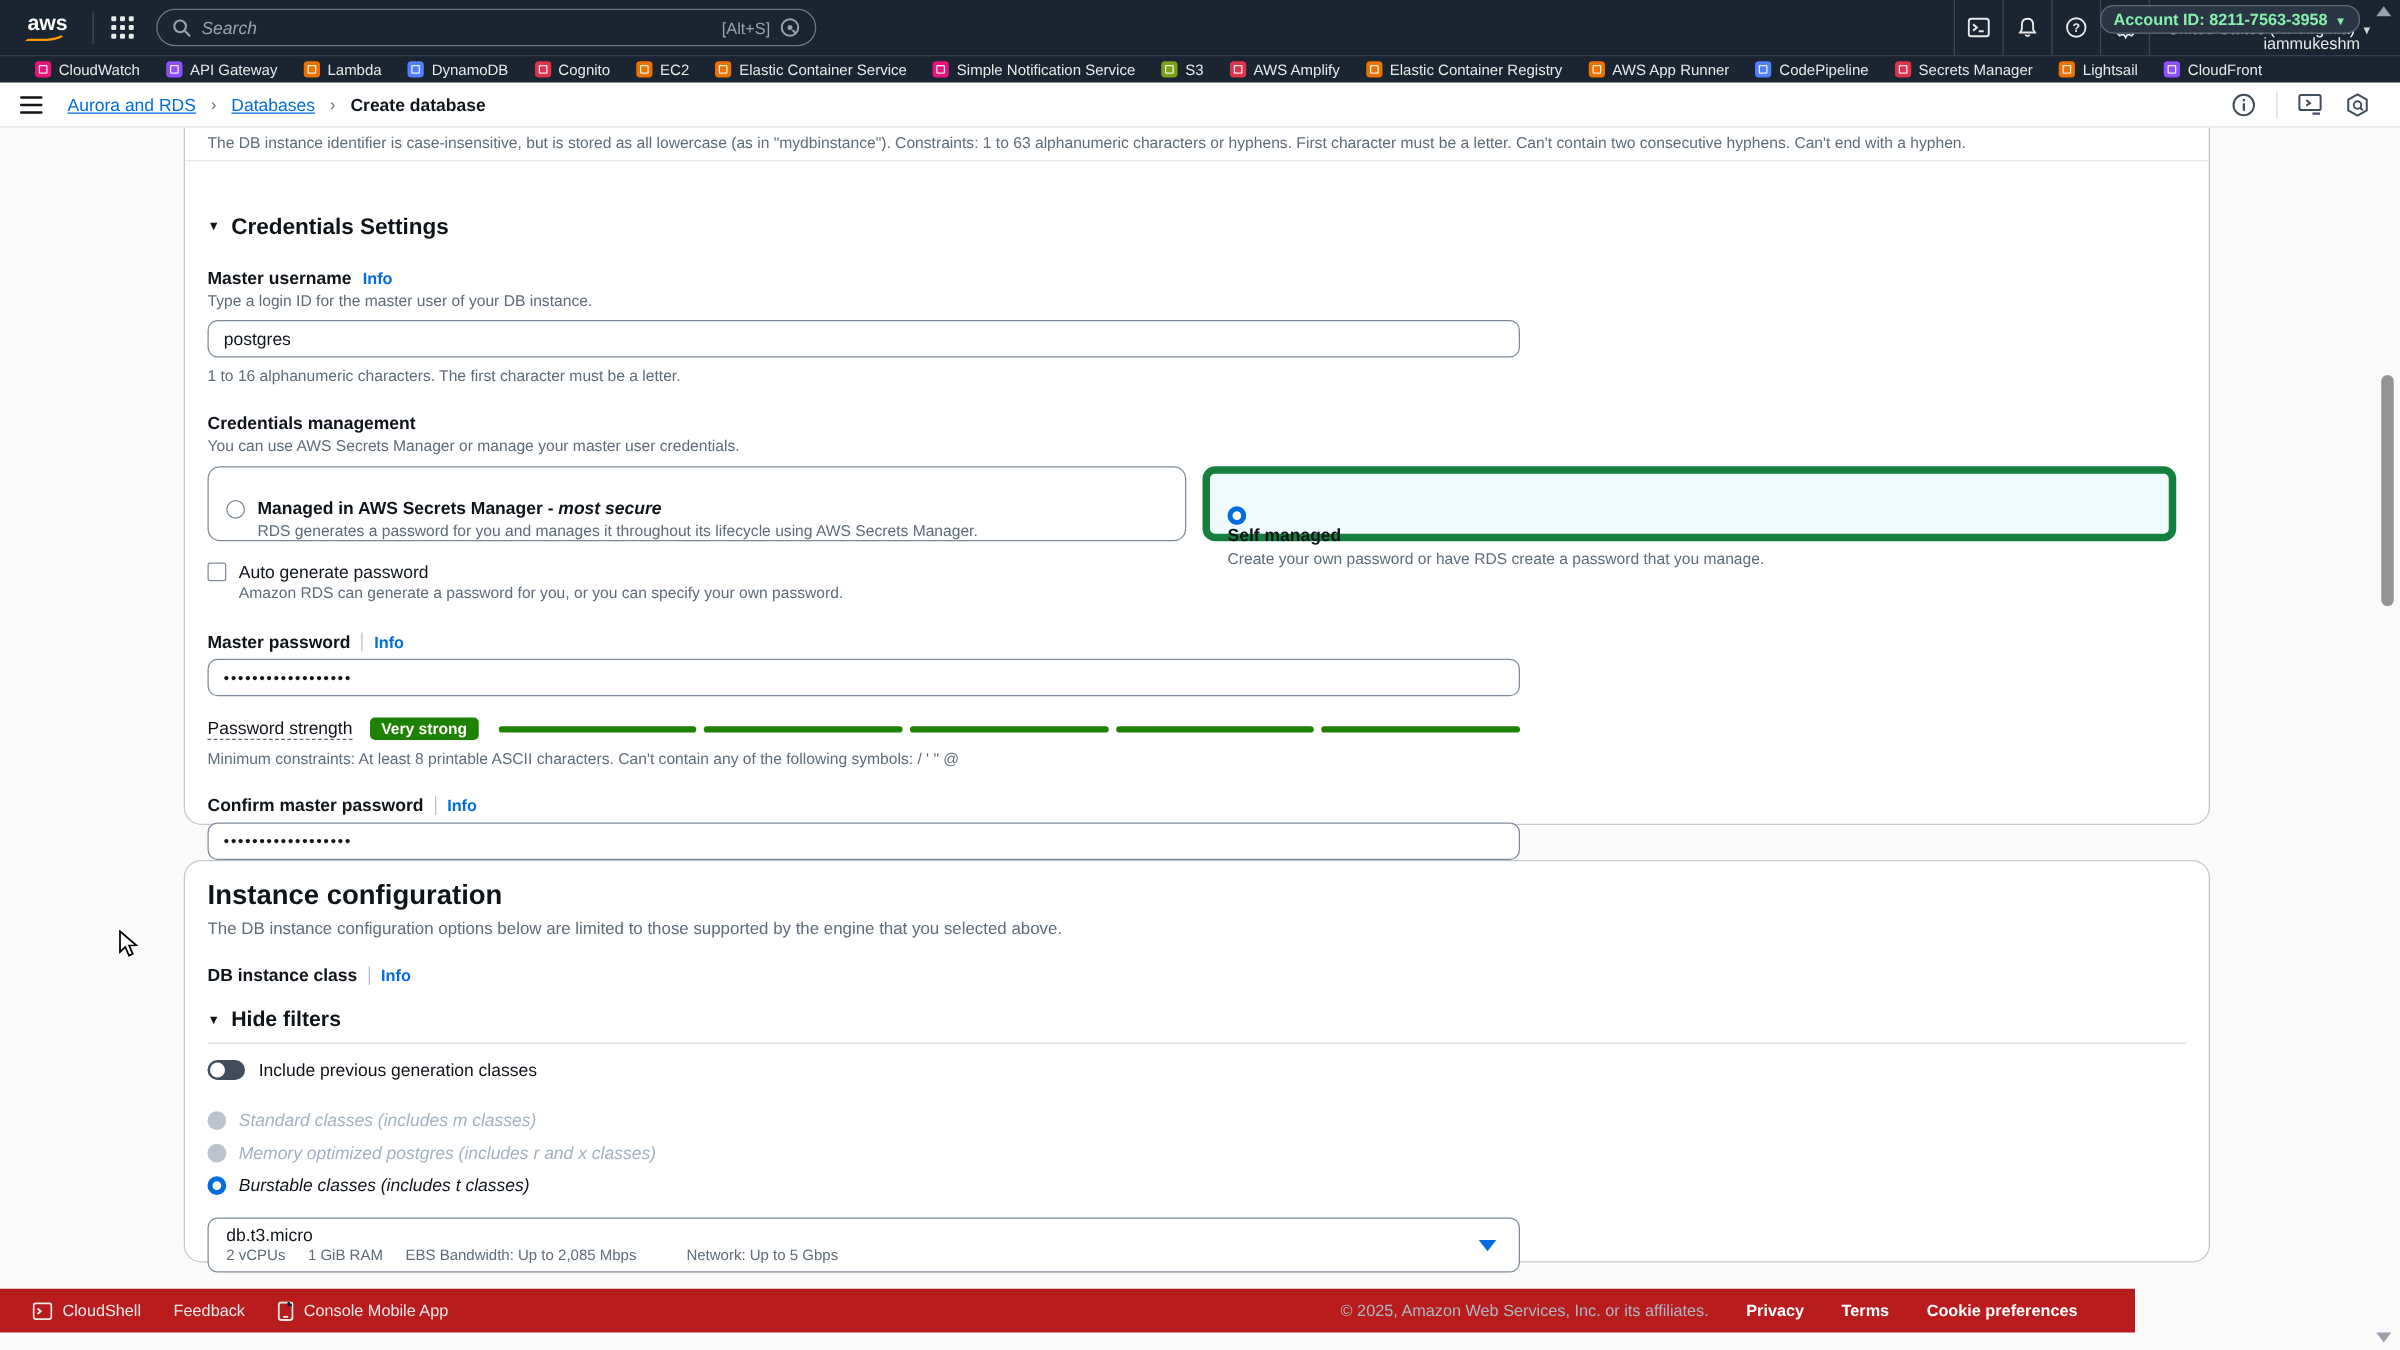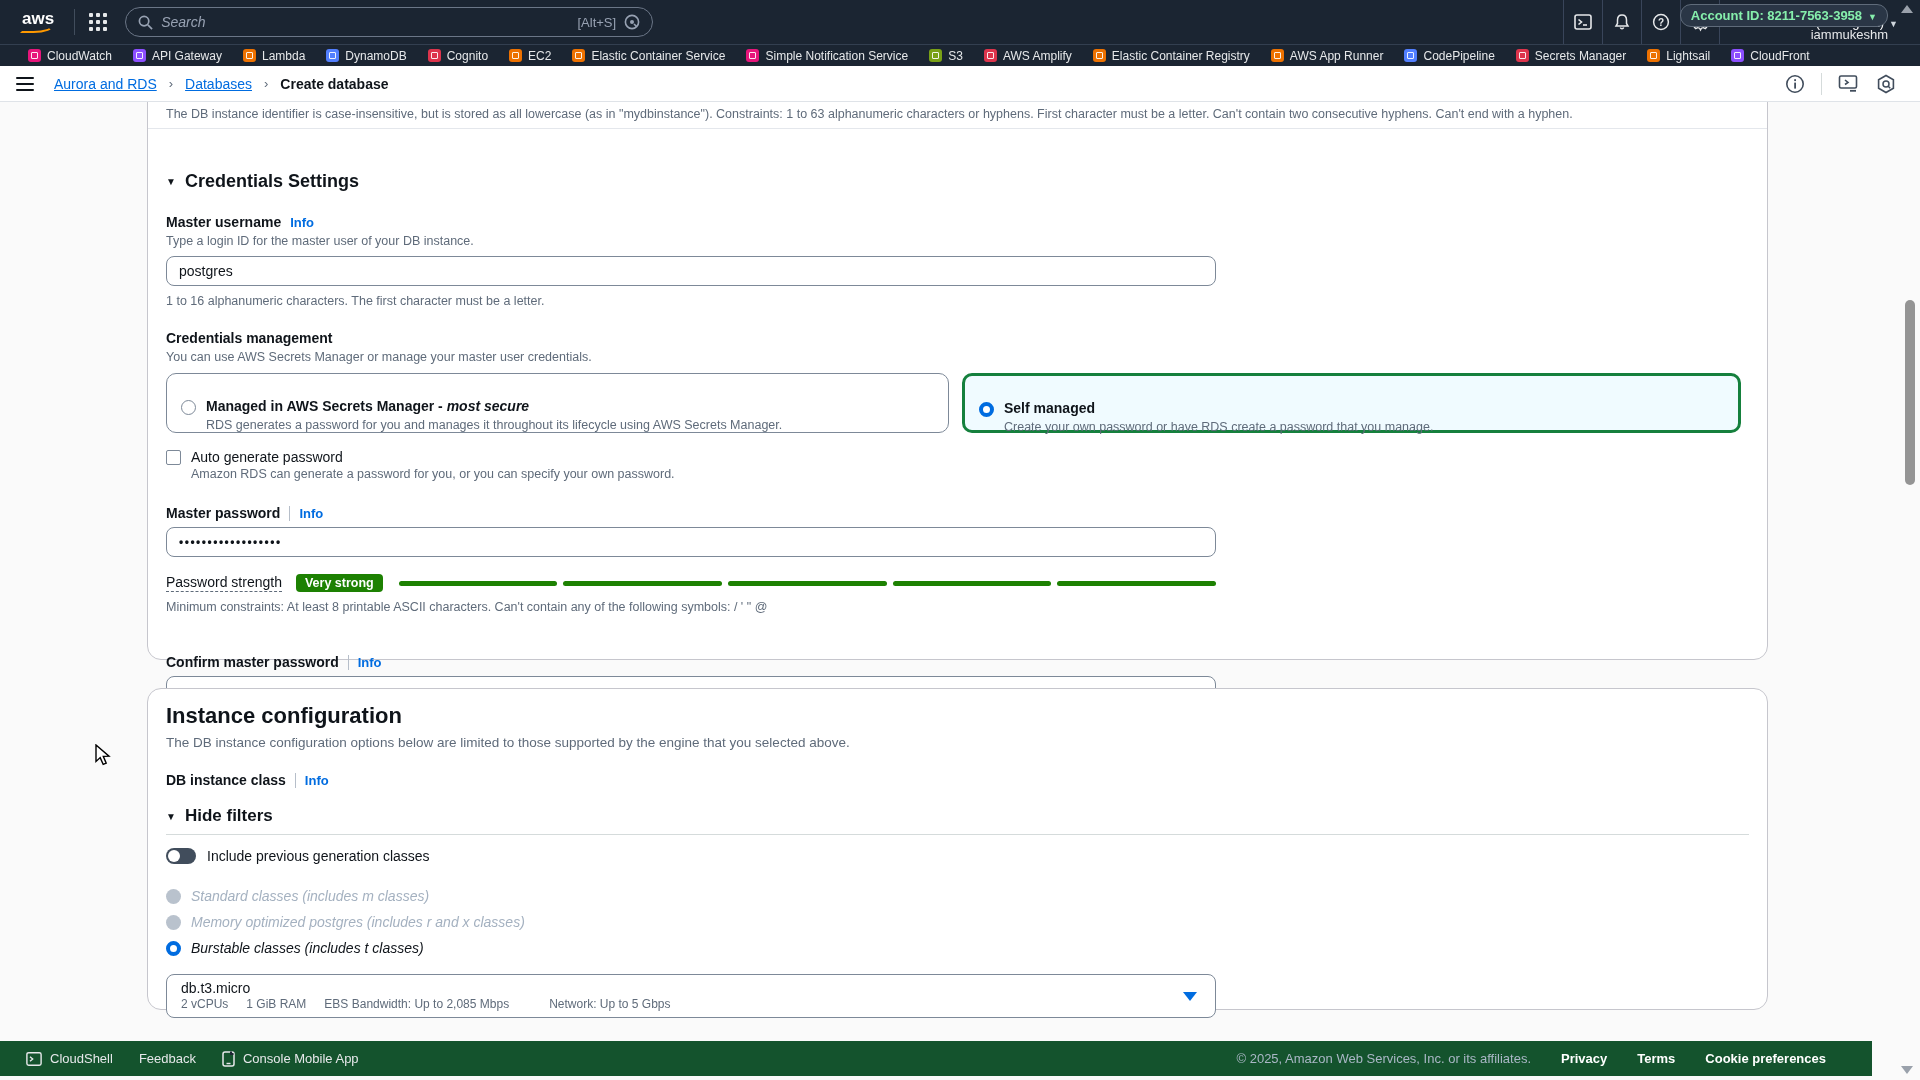--- a/index.html
+++ b/index.html
@@ -55,21 +55,21 @@
   .tri { font-size:10px; margin-right:9px; color:#0f141a; }
   .fld-row { display:flex; align-items:center; gap:9px; }
   .fld-label { font-size:14px; font-weight:700; color:#0f141a; }
   .v-div { width:1px; height:15px; background:#b6bec9; }
   .info-link { font-size:13px; font-weight:700; color:#006ce0; cursor:pointer; }
   .help-txt { font-size:12.5px; color:#5f6b7a; }
   .t-input { display:block; width:1050px; height:30px; border:1.5px solid #7d8998; border-radius:8px; padding:0 12px; font-size:14px; color:#0f141a; background:#fff; outline:none; font-family:"Liberation Sans", sans-serif; }
   .pw { font-weight:700; letter-spacing:1.5px; font-size:12px; }
   .opt-cards { display:flex; gap:13px; margin-top:9px; }
   .opt-card { height:60px; border:1px solid #7d8998; border-radius:10px; background:#fff; display:flex; padding:24px 14px; cursor:pointer; }
-  .opt-card.sel { border:3px solid #15803d; background:#f0fbff; }
+  .opt-card.sel { border:6px solid #15803d; background:#f0fbff;flex-direction:column; }
   .opt-card .radio { margin-top:2px; margin-right:10px; flex:none; }
   .opt-title { font-size:14px; font-weight:700; color:#0f141a; }
   .opt-desc { font-size:12.5px; color:#5f6b7a; margin-top:4px; }
   .radio { width:15px; height:15px; border-radius:50%; border:1.5px solid #7d8998; background:#fff; }
   .radio.sel { border:4.5px solid #006ce0; }
   .radio.dis { border:none; background:#b9c2cd; }
   .chk-row { display:flex; align-items:center; gap:10px; margin-top:16px; cursor:pointer; }
   .checkbox { width:15px; height:15px; border:1.5px solid #7d8998; border-radius:2px; background:#fff; }
   .chk-label { font-size:14px; color:#0f141a; }
   .strength-row { display:flex; align-items:center; margin-top:17px; width:1050px; }
@@ -86,21 +86,21 @@
   .radio-lbl { font-size:14px; color:#0f141a; }
   .radio-lbl.dis { color:#a4b1c0; }
   .dd { width:1050px; height:44px; border:1.5px solid #7d8998; border-radius:8px; background:#fff; margin-top:18px; padding:5px 14px; position:relative; cursor:pointer; }
   .dd-name { font-size:14px; color:#0f141a; }
   .dd-specs { display:flex; gap:0; margin-top:1px; font-size:12px; color:#5f6b7a; }
   .dd-specs span { margin-right:18px; }
   .dd-specs span:nth-child(3){ margin-right:40px; }
   .dd-caret { position:absolute; right:18px; top:17px; width:0; height:0; border-left:7px solid transparent; border-right:7px solid transparent; border-top:9px solid #006ce0; }
 
   
-  .footer { position:absolute; bottom:4px; left:0; width:1872px; height:35px; background:#14532d; display:flex; align-items:center; color:#e6e8ea; font-size:13px; z-index:30; }
+  .footer { position:absolute; bottom:14px; left:0; width:1708px; height:35px; background:#b91c1c; display:flex; align-items:center; color:#e6e8ea; font-size:13px; z-index:30; }
   .ft-item { display:flex; align-items:center; gap:8px; margin-left:26px; cursor:pointer; }
   .ft-right { margin-left:auto; display:flex; align-items:center; gap:30px; margin-right:46px; }
   .ft-copy { color:#aab7c6; }
   .ft-link { color:#fff; font-weight:700; cursor:pointer; }
 
   
   .sb-thumb { position:absolute; right:5px; top:300px; width:10px; height:185px; background:#949494; border-radius:5px; z-index:40; }
   .sb-up { position:absolute; right:7px; top:5px; width:0; height:0; border-left:6px solid transparent; border-right:6px solid transparent; border-bottom:8px solid #9aa1ab; z-index:40; }
   .sb-dn { position:absolute; right:7px; bottom:6px; width:0; height:0; border-left:6px solid transparent; border-right:6px solid transparent; border-top:8px solid #9aa1ab; z-index:40; }
   .cursor { position:absolute; left:94px; top:744px; z-index:50; }
@@ -330,21 +330,21 @@
         <span class="bars">
             <i></i>
             <i></i>
             <i></i>
             <i></i>
             <i></i>
           </span>
       </div>
       <div class="help-txt" style="margin-top:8px;">Minimum constraints: At least 8 printable ASCII characters. Can't contain any of the following symbols: / ' " @</div>
 
-      <div class="fld-row" style="margin-top:40px;">
+      <div class="fld-row" style="margin-top:22px;">
         <span class="fld-label">Confirm master password</span>
         <span class="v-div"></span>
         <span class="info-link">Info</span>
       </div>
       <input class="t-input pw" style="margin-top: 6px;" value="••••••••••••••••••">
     </div>
 
     <div class="card card2">
       <div class="h2-title">Instance configuration</div>
       <div class="help-txt" style="margin-top:6px; font-size:13.5px;">The DB instance configuration options below are limited to those supported by the engine that you selected above.</div>

